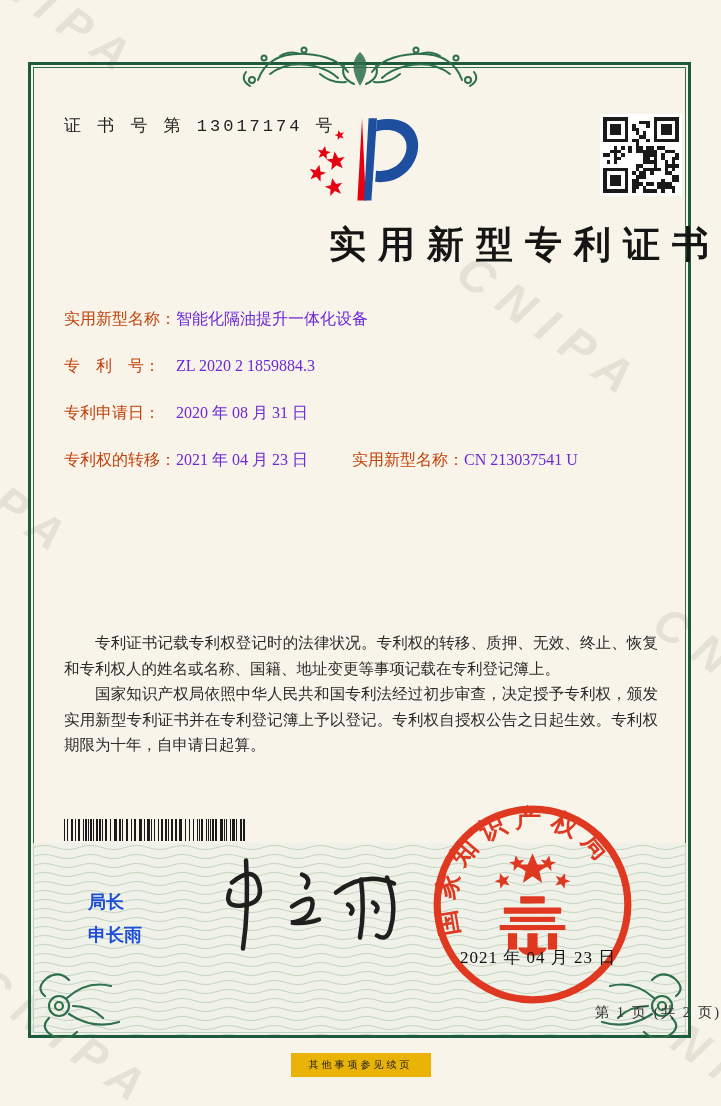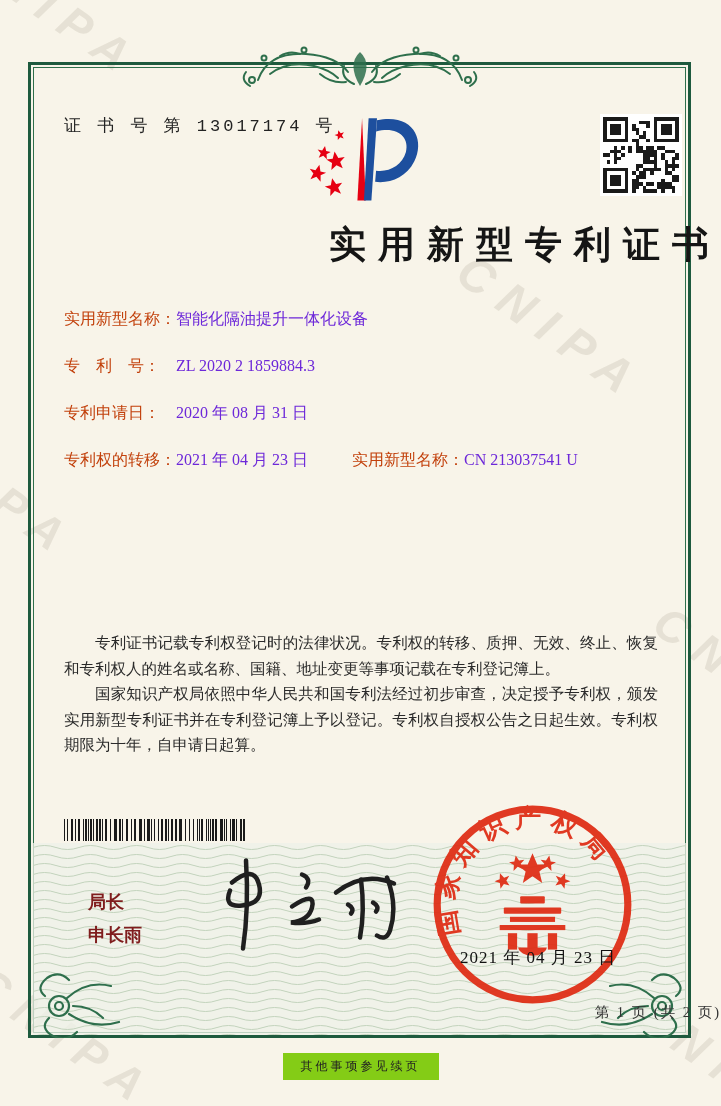--- a/index.html
+++ b/index.html
@@ -34,31 +34,31 @@
   
   .paras{position:absolute;left:64px;top:630px;width:594px;
     font-size:15.5px;line-height:25.5px;text-align:justify;color:#2a2a2a;}
   .paras p{margin:0;text-indent:2em;}
   
   .band{position:absolute;left:33px;top:843px;width:653px;height:192px;overflow:hidden;}
   
   .barcode{position:absolute;left:64px;top:819px;}
   
   .director{position:absolute;left:88px;top:886px;font-size:18px;font-weight:bold;
-    line-height:33px;color:#7f1d1d;font-family:"Liberation Sans","DejaVu Sans",sans-serif;}
+    line-height:33px;color:#1d4ed8;font-family:"Liberation Sans","DejaVu Sans",sans-serif;}
   .sig{position:absolute;left:190px;top:852px;}
   
   .seal{position:absolute;left:430px;top:802px;}
   .seal-date{position:absolute;left:438px;top:946px;width:200px;text-align:center;
     font-size:17px;letter-spacing:1px;color:#111;}
   
   .pagenum{position:absolute;left:0;top:1003px;width:100%;text-align:right;
     font-size:14.5px;letter-spacing:2px;color:#333;}
   .note{position:absolute;left:50%;top:1053px;transform:translateX(-50%);
-    background:#84cc16;padding:5px 18px;font-size:12px;letter-spacing:3px;color:#222;}
+    background:#eab308;padding:5px 18px;font-size:10px;letter-spacing:3px;color:#222;}
   .ornament-top{position:absolute;left:240px;top:40px;}
   .flourish{position:absolute;}
 </style>
 </head>
 <body>
 
 <div class="page">
 
   <div class="wm" style="left:-55px;top:-20px;font-size:46px;">CNIPA</div>
   <div class="wm" style="left:443px;top:300px;font-size:48px;">CNIPA</div>

